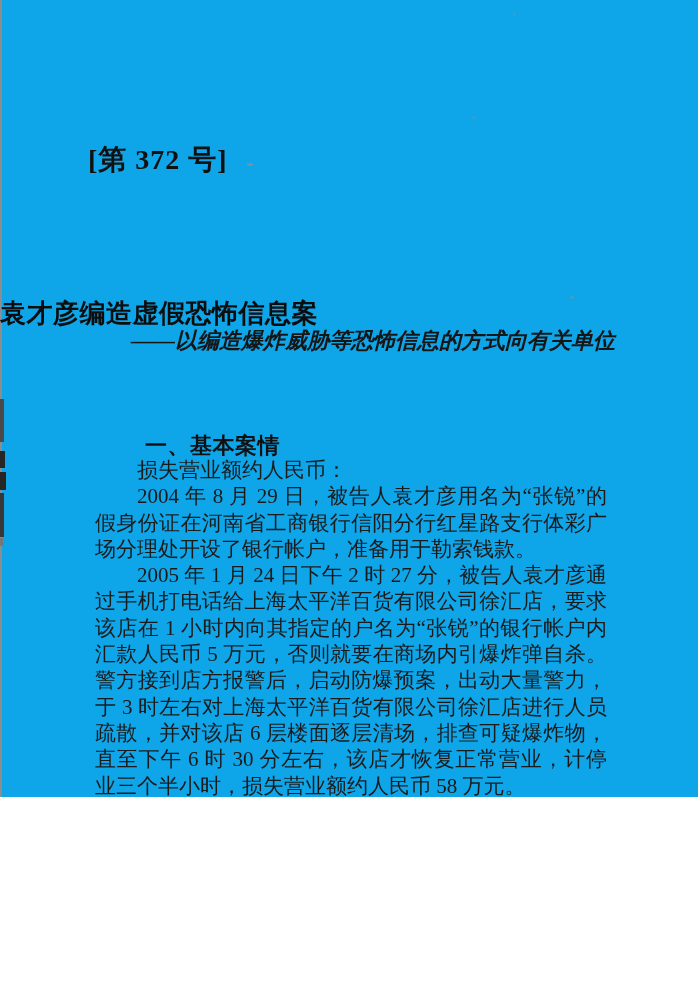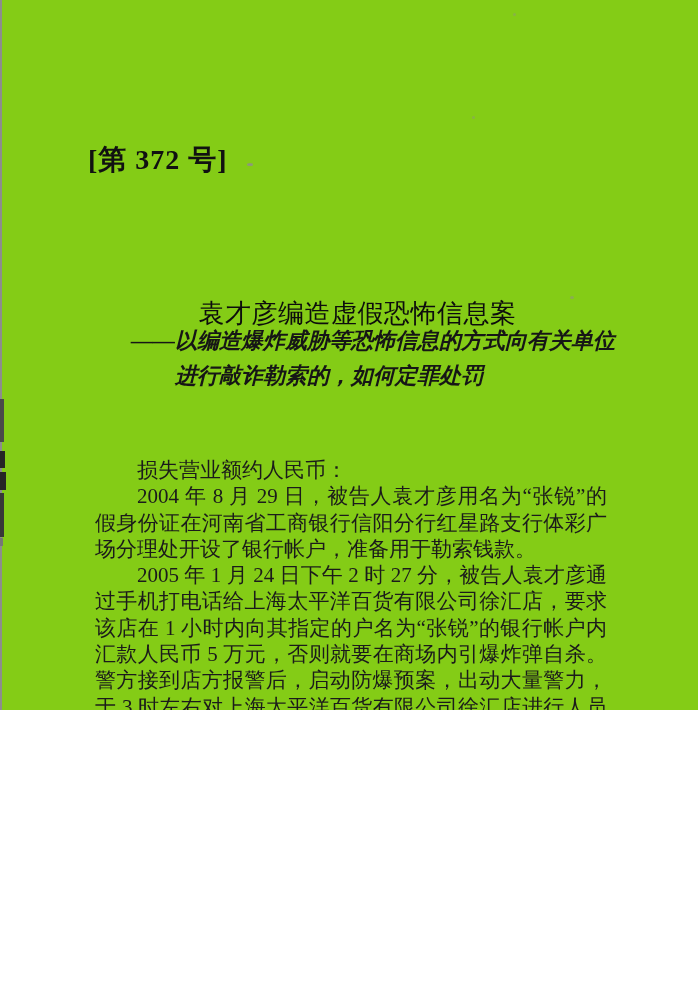--- a/index.html
+++ b/index.html
@@ -3,22 +3,22 @@
 <meta charset="utf-8">
 <style>
   html, body {
     margin: 0;
     padding: 0;
     background: #ffffff;
   }
   .page {
     position: relative;
     width: 698px;
-    height: 710px;
-    background: #84cc16;
+    height: 797px;
+    background: #0ea5e9;
     overflow: hidden;
     font-family: "Liberation Serif", "DejaVu Serif", serif;
     color: #1b1b1b;
   }
 
   
   .edge-line {
     position: absolute;
     left: 0; top: 0;
     width: 2px; height: 100%;
@@ -52,26 +52,25 @@
     left: 88px; top: 141px;
     font-size: 28px;
     font-weight: bold;
     letter-spacing: 1px;
     color: #111111;
     white-space: nowrap;
   }
   .case-title {
     position: absolute;
     left: 0; right: 8px; top: 279px;
-    text-align: center;
+    text-align: left;
     font-size: 26px;
-    font-weight: normal;
+    font-weight: bold;
     color: #0d0d0d;
     letter-spacing: 0.5px;
-    padding-left: 25px;
   }
   .case-subtitle {
     position: absolute;
     left: 131px; top: 323px;
     font-size: 22px;
     line-height: 35px;
     font-style: italic;
     font-weight: 600;
     color: #161616;
   }
@@ -124,25 +123,25 @@
   <div class="speck p3"></div>
   <div class="speck p4"></div>
   <div class="speck p5"></div>
 
   <div class="case-number">[第 372 号]</div>
 
   <h1 class="case-title">袁才彦编造虚假恐怖信息案</h1>
 
   <div class="case-subtitle">
       <div>——以编造爆炸威胁等恐怖信息的方式向有关单位</div>
-      <div>进行敲诈勒索的，如何定罪处罚</div>
     </div>
 
+  <div class="section-heading">一、基本案情</div>
 
   <div class="body-text">
       <p>损失营业额约人民币：</p>
       <p>2004 年 8 月 29 日，被告人袁才彦用名为“张锐”的假身份证在河南省工商银行信阳分行红星路支行体彩广场分理处开设了银行帐户，准备用于勒索钱款。</p>
-      <p>2005 年 1 月 24 日下午 2 时 27 分，被告人袁才彦通过手机打电话给上海太平洋百货有限公司徐汇店，要求该店在 1 小时内向其指定的户名为“张锐”的银行帐户内汇款人民币 5 万元，否则就要在商场内引爆炸弹自杀。警方接到店方报警后，启动防爆预案，出动大量警力，于 3 时左右对上海太平洋百货有限公司徐汇店进行人员疏散，并对该店 9 层楼面逐层清场，排查可疑爆炸物，直至下午 6 时 20 分左右，该店才恢复正常营业，计停业三个半小时，损失营业额约人民币 58 万元。</p>
+      <p>2005 年 1 月 24 日下午 2 时 27 分，被告人袁才彦通过手机打电话给上海太平洋百货有限公司徐汇店，要求该店在 1 小时内向其指定的户名为“张锐”的银行帐户内汇款人民币 5 万元，否则就要在商场内引爆炸弹自杀。警方接到店方报警后，启动防爆预案，出动大量警力，于 3 时左右对上海太平洋百货有限公司徐汇店进行人员疏散，并对该店 6 层楼面逐层清场，排查可疑爆炸物，直至下午 6 时 30 分左右，该店才恢复正常营业，计停业三个半小时，损失营业额约人民币 58 万元。</p>
     </div>
 
   <div class="page-number">27</div>
 
 </div>
 
 </body></html>

